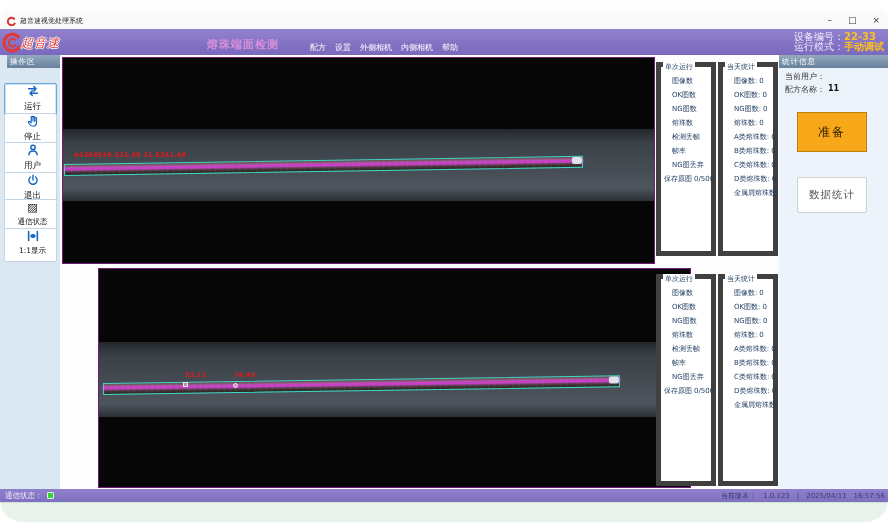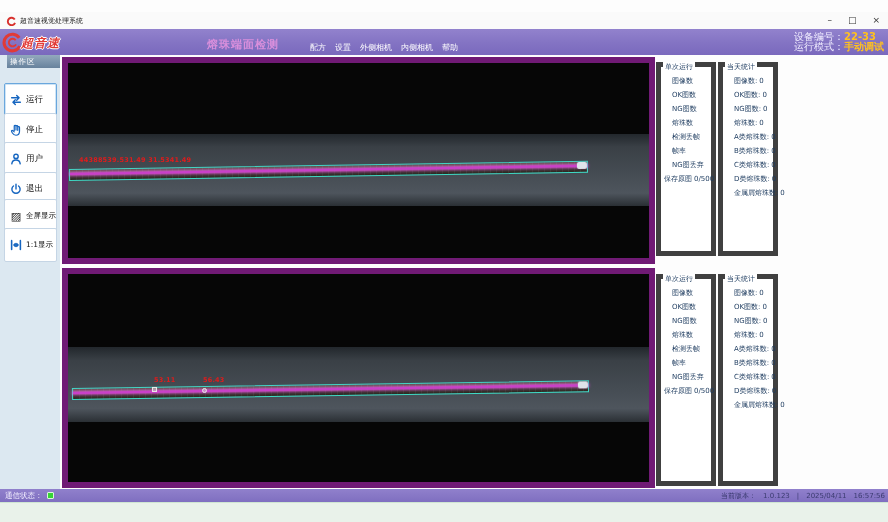--- a/index.html
+++ b/index.html
@@ -1,57 +1,57 @@
 <!DOCTYPE html>
 <html><head>
 <meta charset="utf-8">
 <style>
   * { margin:0; padding:0; box-sizing:border-box; }
   html,body { background:#ffffff; }
   body { font-family:"DejaVu Sans","Liberation Sans",sans-serif; }
-  .root { position:relative; width:888px; height:522px; background:#fdfdfd; overflow:hidden; }
+  .root { position:relative; width:888px; height:522px; background:#fdfdfd; overflow:hidden;border-radius:22px; }
 
   
   .os-titlebar { position:absolute; left:0; top:12px; width:888px; height:17px; background:#fafafa;
                  display:flex; align-items:center; padding:0 6px; }
   .os-title { font-size:7px; color:#222; margin-left:4px; }
   .win-controls { position:absolute; right:8px; top:0; height:17px; display:flex; gap:16px; align-items:center; }
   .win-btn { font-size:9px; color:#333; line-height:1; cursor:default; }
 
   
   .app-header { position:absolute; left:0; top:29px; width:888px; height:26px;
                 background:linear-gradient(180deg,#9282cd 0%,#8373c3 55%,#7a69bd 100%); }
   .brand-logo { position:absolute; left:2px; top:2px; }
-  .brand-text { position:absolute; left:21px; top:6px; font-size:12px; font-weight:bold; font-style:italic;
+  .brand-text { position:absolute; left:21px; top:6px; font-size:12px; font-weight:normal; font-style:italic;
                 color:#e13a36; text-shadow:-1px 0 #fff,1px 0 #fff,0 -1px #fff,0 1px #fff; letter-spacing:1px; }
   .app-title { position:absolute; left:56px; top:4px; font-size:14px; font-weight:bold; color:#ffffff; letter-spacing:2px; }
   .app-subtitle { position:absolute; left:207px; top:8px; font-size:11px; font-weight:bold; color:#d98fdc; letter-spacing:1px; }
   .menu { position:absolute; left:310px; top:0; height:36px; display:flex; align-items:center; gap:9px; }
   .menu-item { font-size:8px; color:#ffffff; white-space:nowrap; cursor:default; }
   .header-info { position:absolute; left:794px; top:3px; font-size:10px; line-height:10px; }
   .header-info .lbl { color:#f0ecff; }
   .header-info .val { color:#ffc11f; font-weight:bold; }
 
   
   .sidebar { position:absolute; left:0; top:55px; width:60px; height:434px; background:#dce8f1;padding-left:7px; }
   .panel-head { height:13px; background:linear-gradient(180deg,#93a9bd,#67829d); color:#fff; font-size:7.5px;
                 line-height:13px; padding-left:3px; letter-spacing:1px; }
   .side-btn { position:absolute; left:4px; width:53px; height:34px; background:#ffffff; border:1px solid #c5d5e5;
               border-radius:2px; display:flex; align-items:center; justify-content:flex-start; padding-left:4px;
-              gap:3px; cursor:default; }
+              gap:3px; cursor:default;flex-direction:column; }
   .side-btn.focused { border-color:#6aa7dd; box-shadow:0 0 0 1px #cfe4f5 inset; }
   .side-btn .icon { width:14px; height:14px; flex:0 0 14px; display:flex; align-items:center; justify-content:center; }
   .side-btn .blabel { font-size:8.5px; color:#111; white-space:nowrap; }
   .side-btn .blabel.small { font-size:7.5px; }
   .glyph-dither { font-size:11px; color:#222; line-height:1; }
 
   
-  .cam { position:absolute; left:62px; width:593px; background:#060606; border:6px solid #701a75; overflow:hidden;text-align:center; }
+  .cam { position:absolute; left:62px; width:593px; background:#060606; border:1px solid #701a75; overflow:hidden;text-align:center; }
   #cam1 { top:57px; height:207px; }
-  #cam2 { top:268px; height:220px; }
+  #cam2 { top:268px; height:220px;margin-left:36px; }
   .band { position:absolute; left:0; right:0;
           background:linear-gradient(180deg,#22272c 0%,#3a4046 18%,#454c53 55%,#4e555d 82%,#2a2f34 100%); }
   #cam1 .band { top:71px; height:72px; }
   #cam2 .band { top:73px; height:75px; }
   .strip { position:absolute; transform-origin:0 50%; transform:rotate(-0.9deg); height:12px; }
   #cam1 .strip { left:1px; top:106px; width:519px; }
   #cam2 .strip { left:4px; top:114px; width:517px; transform:rotate(-0.85deg); }
   .strip .frame { position:absolute; inset:0; border:1px solid #3fd9c4;
                   background:linear-gradient(180deg,#5a5344 0%,#675e4c 40%,#39352b 62%,#2c2922 100%); }
   .strip .speckle { position:absolute; inset:1px;
@@ -175,21 +175,21 @@
             <path d="M5.1 4.5a4.7 4.7 0 1 0 5.8 0"></path>
         </svg>
       </span>
       <span class="blabel">退出</span>
     </div>
 
     <div class="side-btn" style="top:144px">
       <span class="icon">
         <span class="glyph-dither">▨</span>
       </span>
-      <span class="blabel small">全屏显示</span>
+      <span class="blabel small">通信状态</span>
     </div>
 
     <div class="side-btn" style="top:173px">
       <span class="icon">
         <svg class="icon-svg" width="14" height="14" viewBox="0 0 16 16" fill="none" stroke="#1565c0" stroke-width="1.8" stroke-linecap="round" stroke-linejoin="round">
           <path d="M3 3v10M13 3v10"></path>
             <path d="M5.6 8h4.8M7.1 6.5 5.6 8l1.5 1.5M8.9 6.5 10.4 8 8.9 9.5"></path>
         </svg>
       </span>
       <span class="blabel small">1:1显示</span>
@@ -209,21 +209,21 @@
 
   <div class="cam" id="cam2">
     <div class="band"></div>
     <div class="strip">
       <div class="frame"></div>
       <div class="speckle"></div>
       <div class="mline"></div>
       <div class="glint"></div>
     </div>
     <span class="red-note cam2-label1">53.11</span>
-    <span class="red-note cam2-label2">56.43</span>
+    <span class="red-note cam2-label2">74.49</span>
     <span class="marker m1"></span>
     <span class="marker m2"></span>
   </div>
 
   <div class="gbox" id="gb1">
     <span class="gtitle">单次运行</span>
     <div class="rows">
 
     <div class="stat-row">图像数</div>
         <div class="stat-row">OK图数</div>
@@ -334,20 +334,33 @@
           <span>D类熔珠数:</span>
           <span>0</span>
         </div>
         <div class="stat-row">
           <span>金属屑熔珠数:</span>
           <span>0</span>
         </div>
       </div>
   </div>
 
+  <div class="right-panel">
+    <div class="panel-head">统计信息</div>
+    <div class="rp-row" style="top:16px">
+      <span>当前用户：</span>
+      <span class="rp-val"></span>
+    </div>
+    <div class="rp-row" style="top:29px">
+      <span>配方名称：</span>
+      <span class="rp-val">11</span>
+    </div>
+    <button class="btn-ready">准备</button>
+    <button class="btn-datastats">数据统计</button>
+  </div>
 
   <div class="statusbar">
     <div class="sb-left">
       <span class="sb-label">通信状态：</span>
       <span class="comm-dot"></span>
     </div>
     <div class="sb-right">
       <span>当前版本：</span>
       <span>1.0.123</span>
       <span>|</span>

